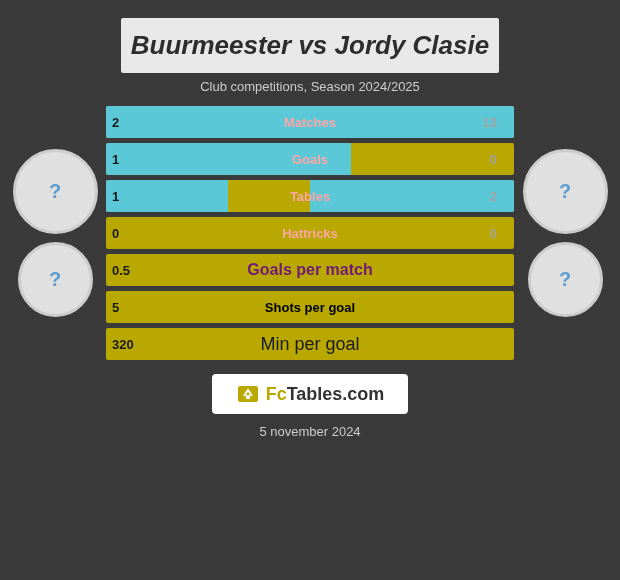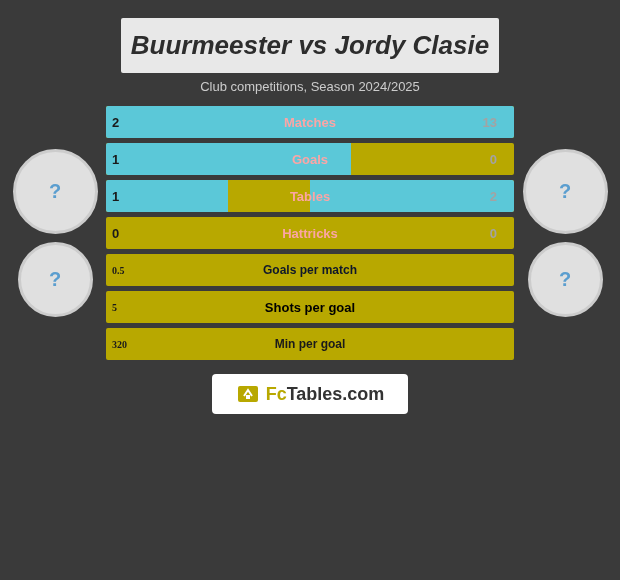--- a/index.html
+++ b/index.html
@@ -113,24 +113,23 @@
       background: #b8a800;
       border-radius: 2px;
       display: flex;
       align-items: center;
       justify-content: center;
       position: relative;
     }
     .bar-single-value-left {
       position: absolute;
       left: 6px;
-      font-size: 10px;
+      font-size: 13px;
       font-weight: bold;
       color: #1a1a1a;
-      font-family: Liberation Serif, serif;
     }
     .logo-section {
       margin-top: 12px;
       background: white;
       border-radius: 4px;
       padding: 8px 24px;
       display: flex;
       align-items: center;
       gap: 6px;
     }
@@ -205,31 +204,31 @@
 
         <div class="bar-container">
           <div class="bar-bg"></div>
           <span class="bar-value-left">0</span>
           <span class="bar-label">Hattricks</span>
           <span class="bar-value-right">0</span>
         </div>
 
         <div class="bar-single">
           <span class="bar-single-value-left">0.5</span>
-          <span class="bar-label" style="position:static; transform:none; font-size:12px; font-weight:bold; color:#0f172a;">Goals per match</span>
+          <span class="bar-label" style="position:static; transform:none; font-size:16px; font-weight:bold; color:#701a75;">Goals per match</span>
         </div>
 
         <div class="bar-single">
           <span class="bar-single-value-left">5</span>
           <span class="bar-label" style="position:static; transform:none; font-size:13px; font-weight:bold; color:#000000;">Shots per goal</span>
         </div>
 
         <div class="bar-single">
           <span class="bar-single-value-left">320</span>
-          <span class="bar-label" style="position:static; transform:none; font-size:12px; font-weight:bold; color:#1a1a1a;">Min per goal</span>
+          <span class="bar-label" style="position:static; transform:none; font-size:18px; font-weight:normal; color:#1a1a1a;">Min per goal</span>
         </div>
 
       </div>
 
       <div style="display:flex; flex-direction:column; align-items:center; gap:8px; width:90px; flex-shrink:0;">
         <div class="player-circle">
           <span class="question-mark">?</span>
         </div>
         <div class="player-circle small">
           <span class="question-mark">?</span>
@@ -241,15 +240,16 @@
     <div class="logo-section" style="margin-top:14px;">
       <svg class="logo-icon" viewBox="0 0 24 24" fill="none">
         <rect x="2" y="4" width="20" height="16" rx="2" fill="#b8a800"></rect>
         <path d="M8 14 L12 8 L16 14" stroke="white" stroke-width="2" fill="none"></path>
         <path d="M10 14 L14 14" stroke="white" stroke-width="2"></path>
         <rect x="10" y="14" width="4" height="3" fill="white"></rect>
       </svg>
       <span class="logo-text"><span style="color:#b8a800;">Fc</span><span style="color:#333;">Tables.com</span></span>
     </div>
 
+    <div class="date-text">5 november 2024</div>
 
   </div>
 </div>
 
 </body></html>

